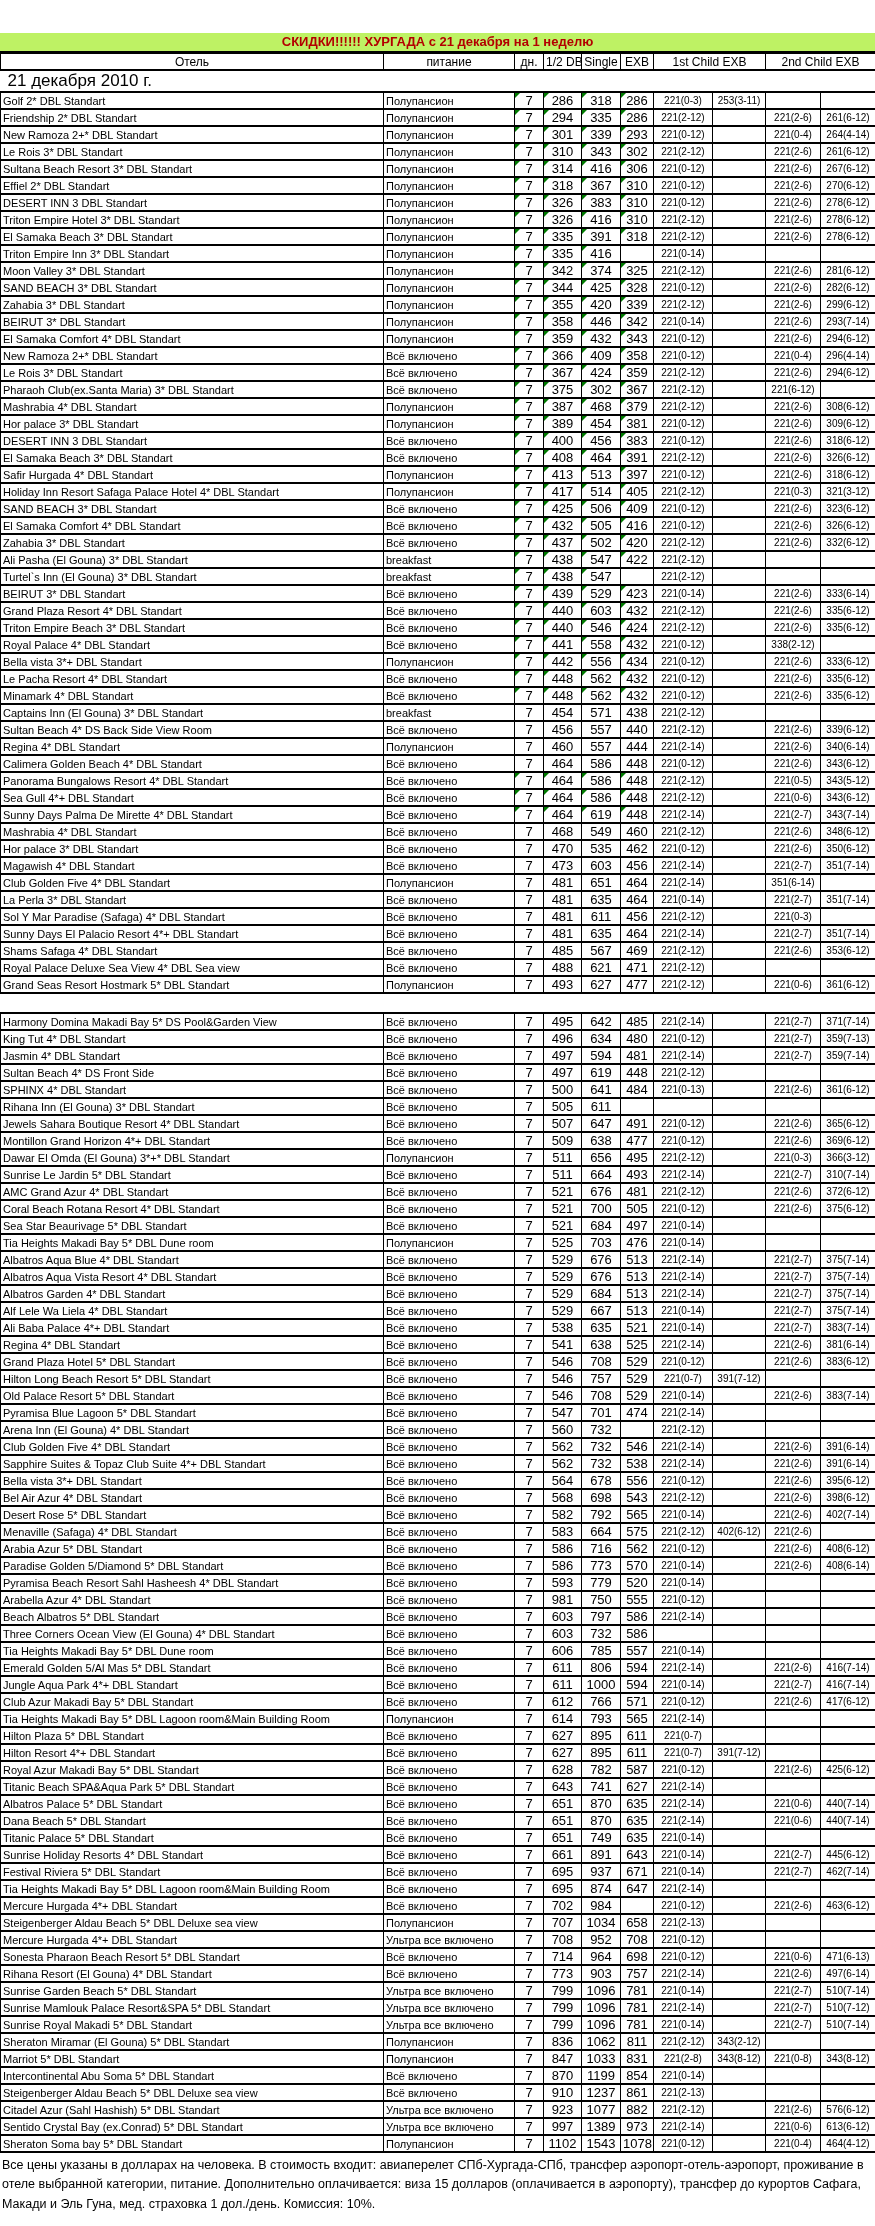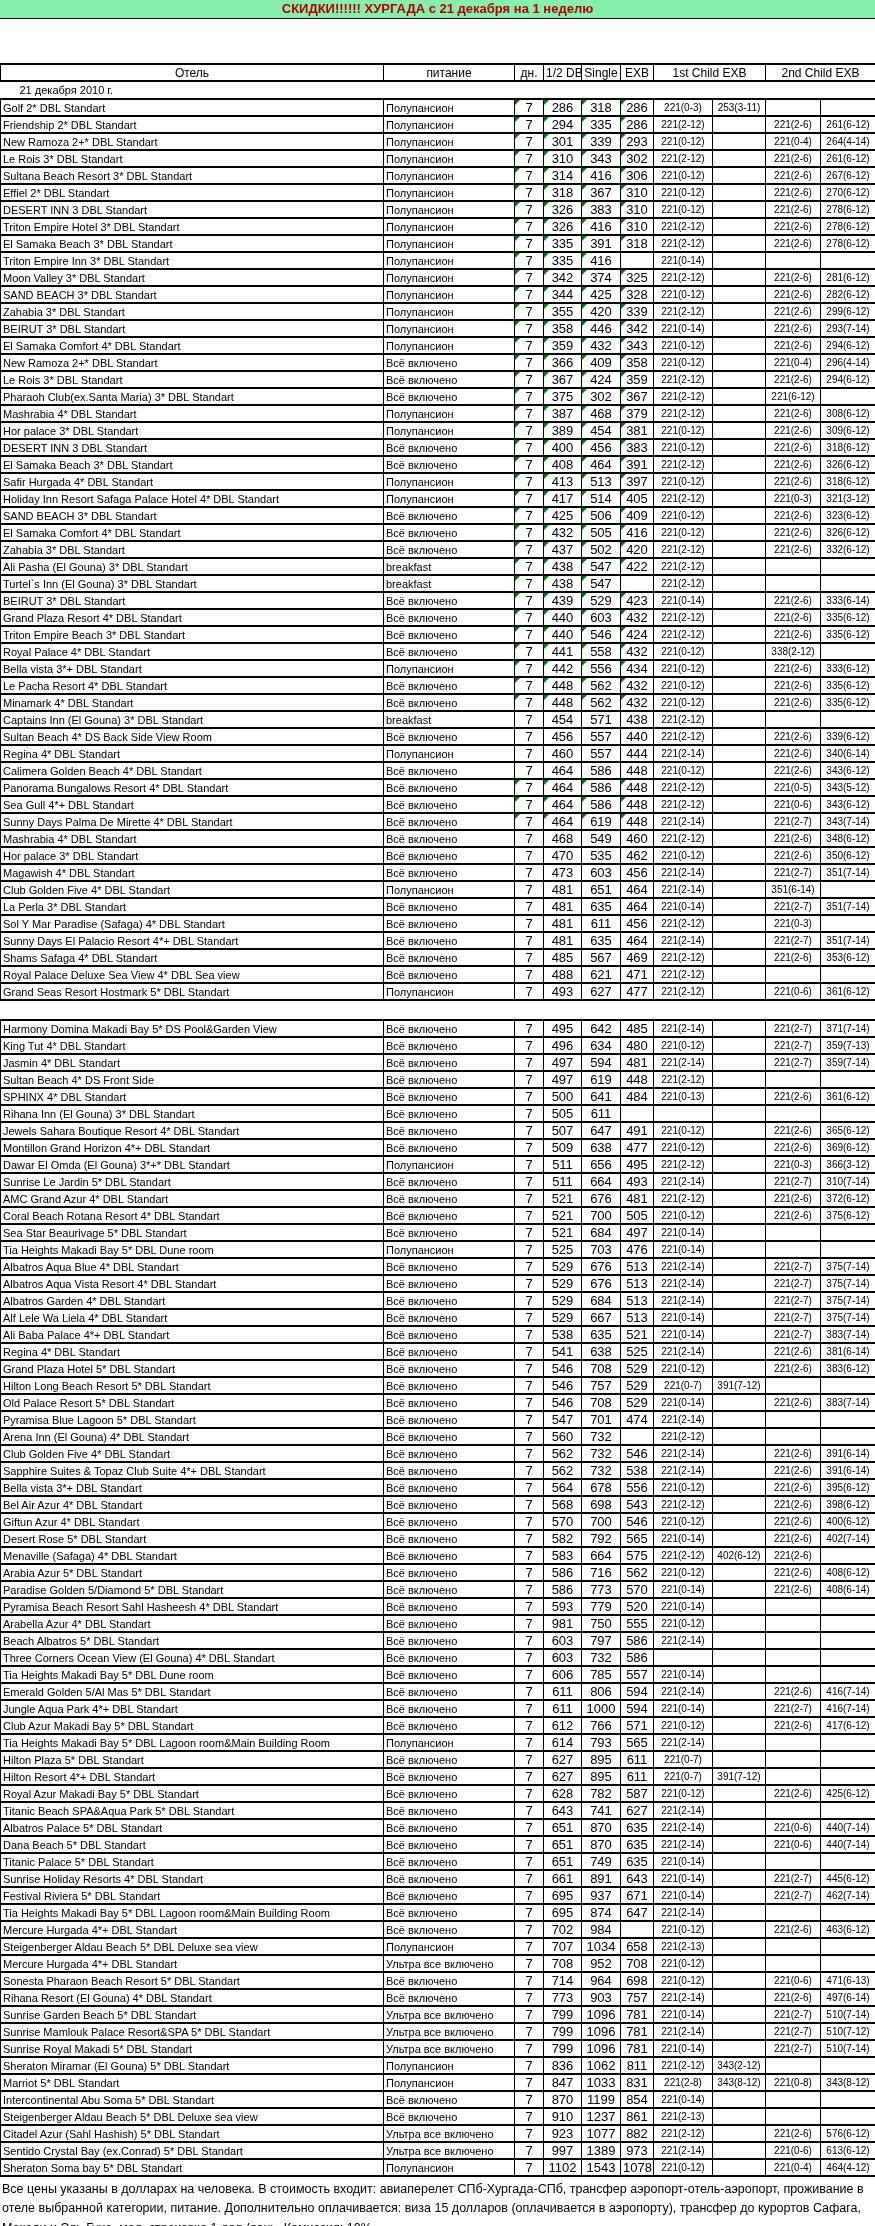--- a/index.html
+++ b/index.html
@@ -1,21 +1,21 @@
 <!DOCTYPE html>
 <html><head>
 <meta charset="utf-8">
 <style>
   html,body{margin:0;padding:0;background:#fff;color:#000;}
   body{width:875px;font-family:"Liberation Sans",sans-serif;}
   .title-bar{
-    background:#86efac;height:18px;line-height:18px;text-align:center;
-    font-weight:bold;font-size:13px;color:#b30000;border-bottom:1px solid #000;
+    background:#bef264;height:18px;line-height:18px;text-align:center;
+    font-weight:bold;font-size:13px;color:#b30000;border-bottom:1px solid #000;margin-top:33px;
   }
-  table{border-collapse:collapse;table-layout:fixed;width:875px;margin-top:44px;}
+  table{border-collapse:collapse;table-layout:fixed;width:875px;}
   col.c-hotel{width:383px}col.c-meal{width:131px}col.c-days{width:29px}
   col.c-dbl{width:38px}col.c-sgl{width:39px}col.c-exb{width:33px}
   col.c-c1a{width:59px}col.c-c1b{width:53px}col.c-c2a{width:55px}col.c-c2b{width:55px}
   th{
     border:1px solid #000;border-top:2px solid #000;border-bottom:2px solid #000;
     font-weight:normal;font-size:12px;height:15px;padding:0 2px;text-align:center;
     white-space:nowrap;overflow:hidden;
   }
   td{
     border:1px solid #000;border-top:2px solid #000;border-bottom:2px solid #000;
@@ -24,21 +24,21 @@
   td.h{text-align:left;font-size:11px;}
   td.m{text-align:left;font-size:11px;}
   td.n{text-align:center;font-size:13px;}
   td.c{text-align:center;font-size:10px;}
   td.g::before{
     content:"";position:absolute;top:0;left:0;width:0;height:0;
     border-top:5px solid #007a00;border-right:5px solid transparent;
   }
   tr.date-row td{
     border:none;border-bottom:2px solid #000;text-align:left;
-    font-size:11px;height:16px;padding-left:19px;
+    font-size:17px;height:16px;padding-left:7px;
   }
   tr.gap td{border:none;height:18px;}
   .footer{
     font-size:12.5px;line-height:1.55;padding:3px 2px 0 2px;
   }
 </style>
 </head>
 <body>
 
 <div class="title-bar">СКИДКИ!!!!!!   ХУРГАДА  с 21 декабря на 1 неделю</div>
@@ -1055,32 +1055,20 @@
         <td class="n">7</td>
         <td class="n">568</td>
         <td class="n">698</td>
         <td class="n">543</td>
         <td class="c">221(2-12)</td>
         <td class="c"></td>
         <td class="c">221(2-6)</td>
         <td class="c">398(6-12)</td>
       </tr>
       <tr>
-        <td class="h">Giftun Azur 4* DBL Standart</td>
-        <td class="m">Всё включено</td>
-        <td class="n">7</td>
-        <td class="n">570</td>
-        <td class="n">700</td>
-        <td class="n">546</td>
-        <td class="c">221(0-12)</td>
-        <td class="c"></td>
-        <td class="c">221(2-6)</td>
-        <td class="c">400(6-12)</td>
-      </tr>
-      <tr>
         <td class="h">Desert Rose 5* DBL Standart</td>
         <td class="m">Всё включено</td>
         <td class="n">7</td>
         <td class="n">582</td>
         <td class="n">792</td>
         <td class="n">565</td>
         <td class="c">221(0-14)</td>
         <td class="c"></td>
         <td class="c">221(2-6)</td>
         <td class="c">402(7-14)</td>

